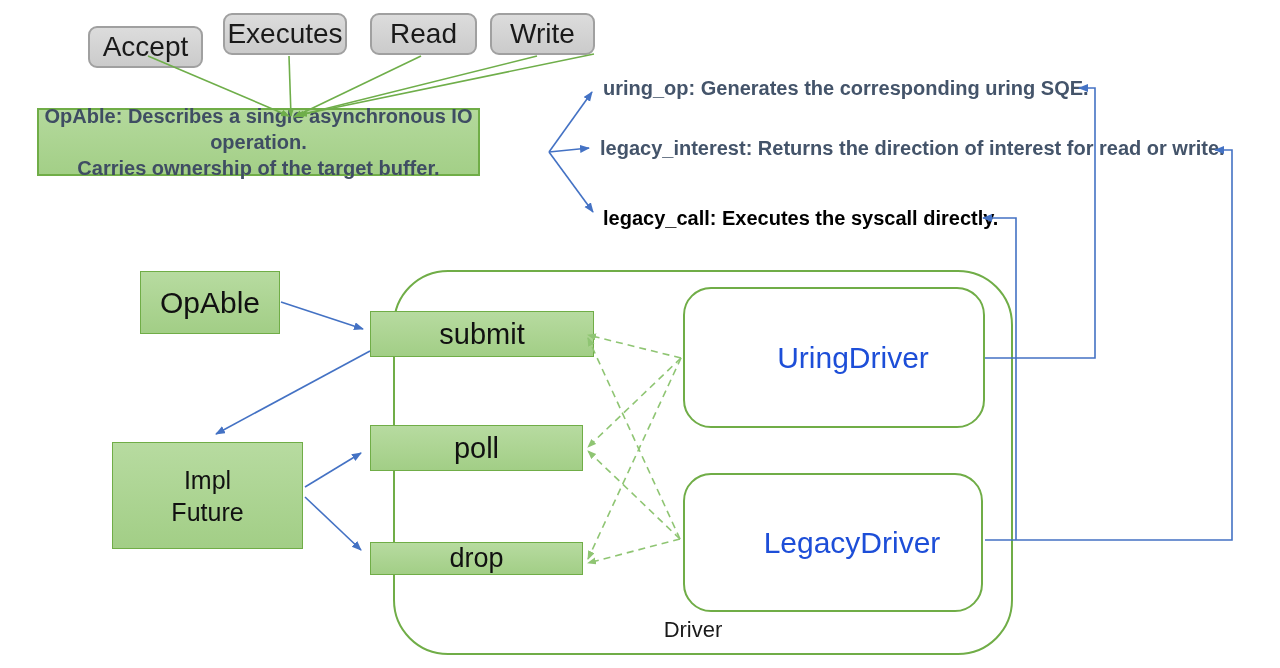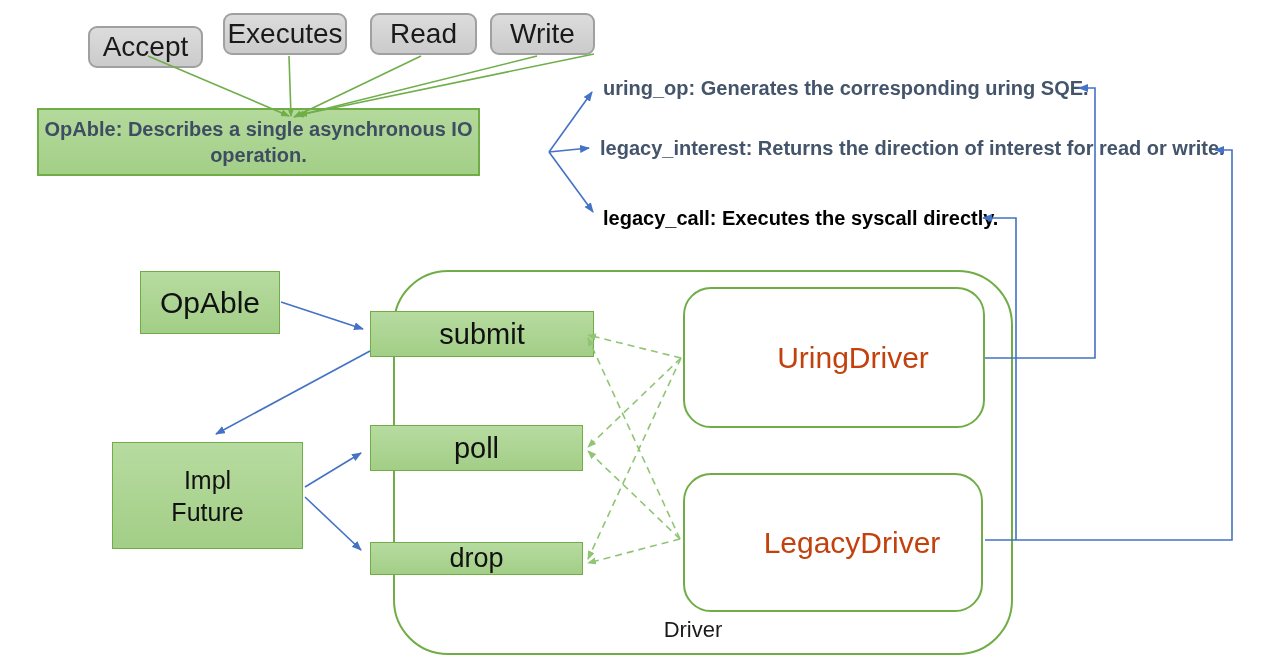--- a/index.html
+++ b/index.html
@@ -22,40 +22,41 @@
        display:flex;align-items:center;}
   .ann.black{color:#000;}
 
   
   .gbox{background:linear-gradient(#b7dba0,#a2ce86);border:1.5px solid #70ad47;
         color:#111;display:flex;flex-direction:column;align-items:center;
         justify-content:center;text-align:center;}
 
   
   .container-box{border:2px solid #70ad47;border-radius:55px;background:transparent;}
-  .wbox{background:#fff;border:2px solid #70ad47;border-radius:28px;color:#c2410c;
+  .wbox{background:#fff;border:2px solid #70ad47;border-radius:28px;color:#1d4ed8;
         display:flex;align-items:center;justify-content:center;font-size:30px;padding-left:38px;}
 
   .driver-label{font-size:22px;color:#1a1a1a;text-align:center;}
 
   svg.connectors{position:absolute;left:0;top:0;pointer-events:none;}
   .lineG{stroke:#6fae4a;stroke-width:1.6;fill:none;}
   .lineB{stroke:#4472c4;stroke-width:1.6;fill:none;}
   .lineD{stroke:#8fc573;stroke-width:1.6;fill:none;stroke-dasharray:7 5;}
 </style>
 </head>
 <body>
 
 <div class="abs chip" style="left:88px;top:26px;width:115px;height:42px;">Accept</div>
 <div class="abs chip" style="left:223px;top:13px;width:124px;height:42px;">Executes</div>
 <div class="abs chip" style="left:370px;top:13px;width:107px;height:42px;">Read</div>
 <div class="abs chip" style="left:490px;top:13px;width:105px;height:42px;">Write</div>
 
 <div class="abs note" style="left:37px;top:108px;width:443px;height:68px;align-items:center;">
   <div>OpAble: Describes a single asynchronous IO operation.</div>
+  <div>Carries ownership of the target buffer.</div>
 </div>
 
 <div class="abs ann" style="left:603px;top:76px;height:24px;">uring_op: Generates the corresponding uring SQE.</div>
 <div class="abs ann" style="left:600px;top:136px;height:24px;">legacy_interest: Returns the direction of interest for read or write.</div>
 <div class="abs ann black" style="left:603px;top:206px;height:24px;">legacy_call: Executes the syscall directly.</div>
 
 <div class="abs container-box" style="left:393px;top:270px;width:620px;height:385px;"></div>
 <div class="abs driver-label" style="left:558px;top:617px;width:270px;">Driver</div>
 
 <div class="abs gbox" style="left:140px;top:271px;width:140px;height:63px;font-size:30px;">OpAble</div>

